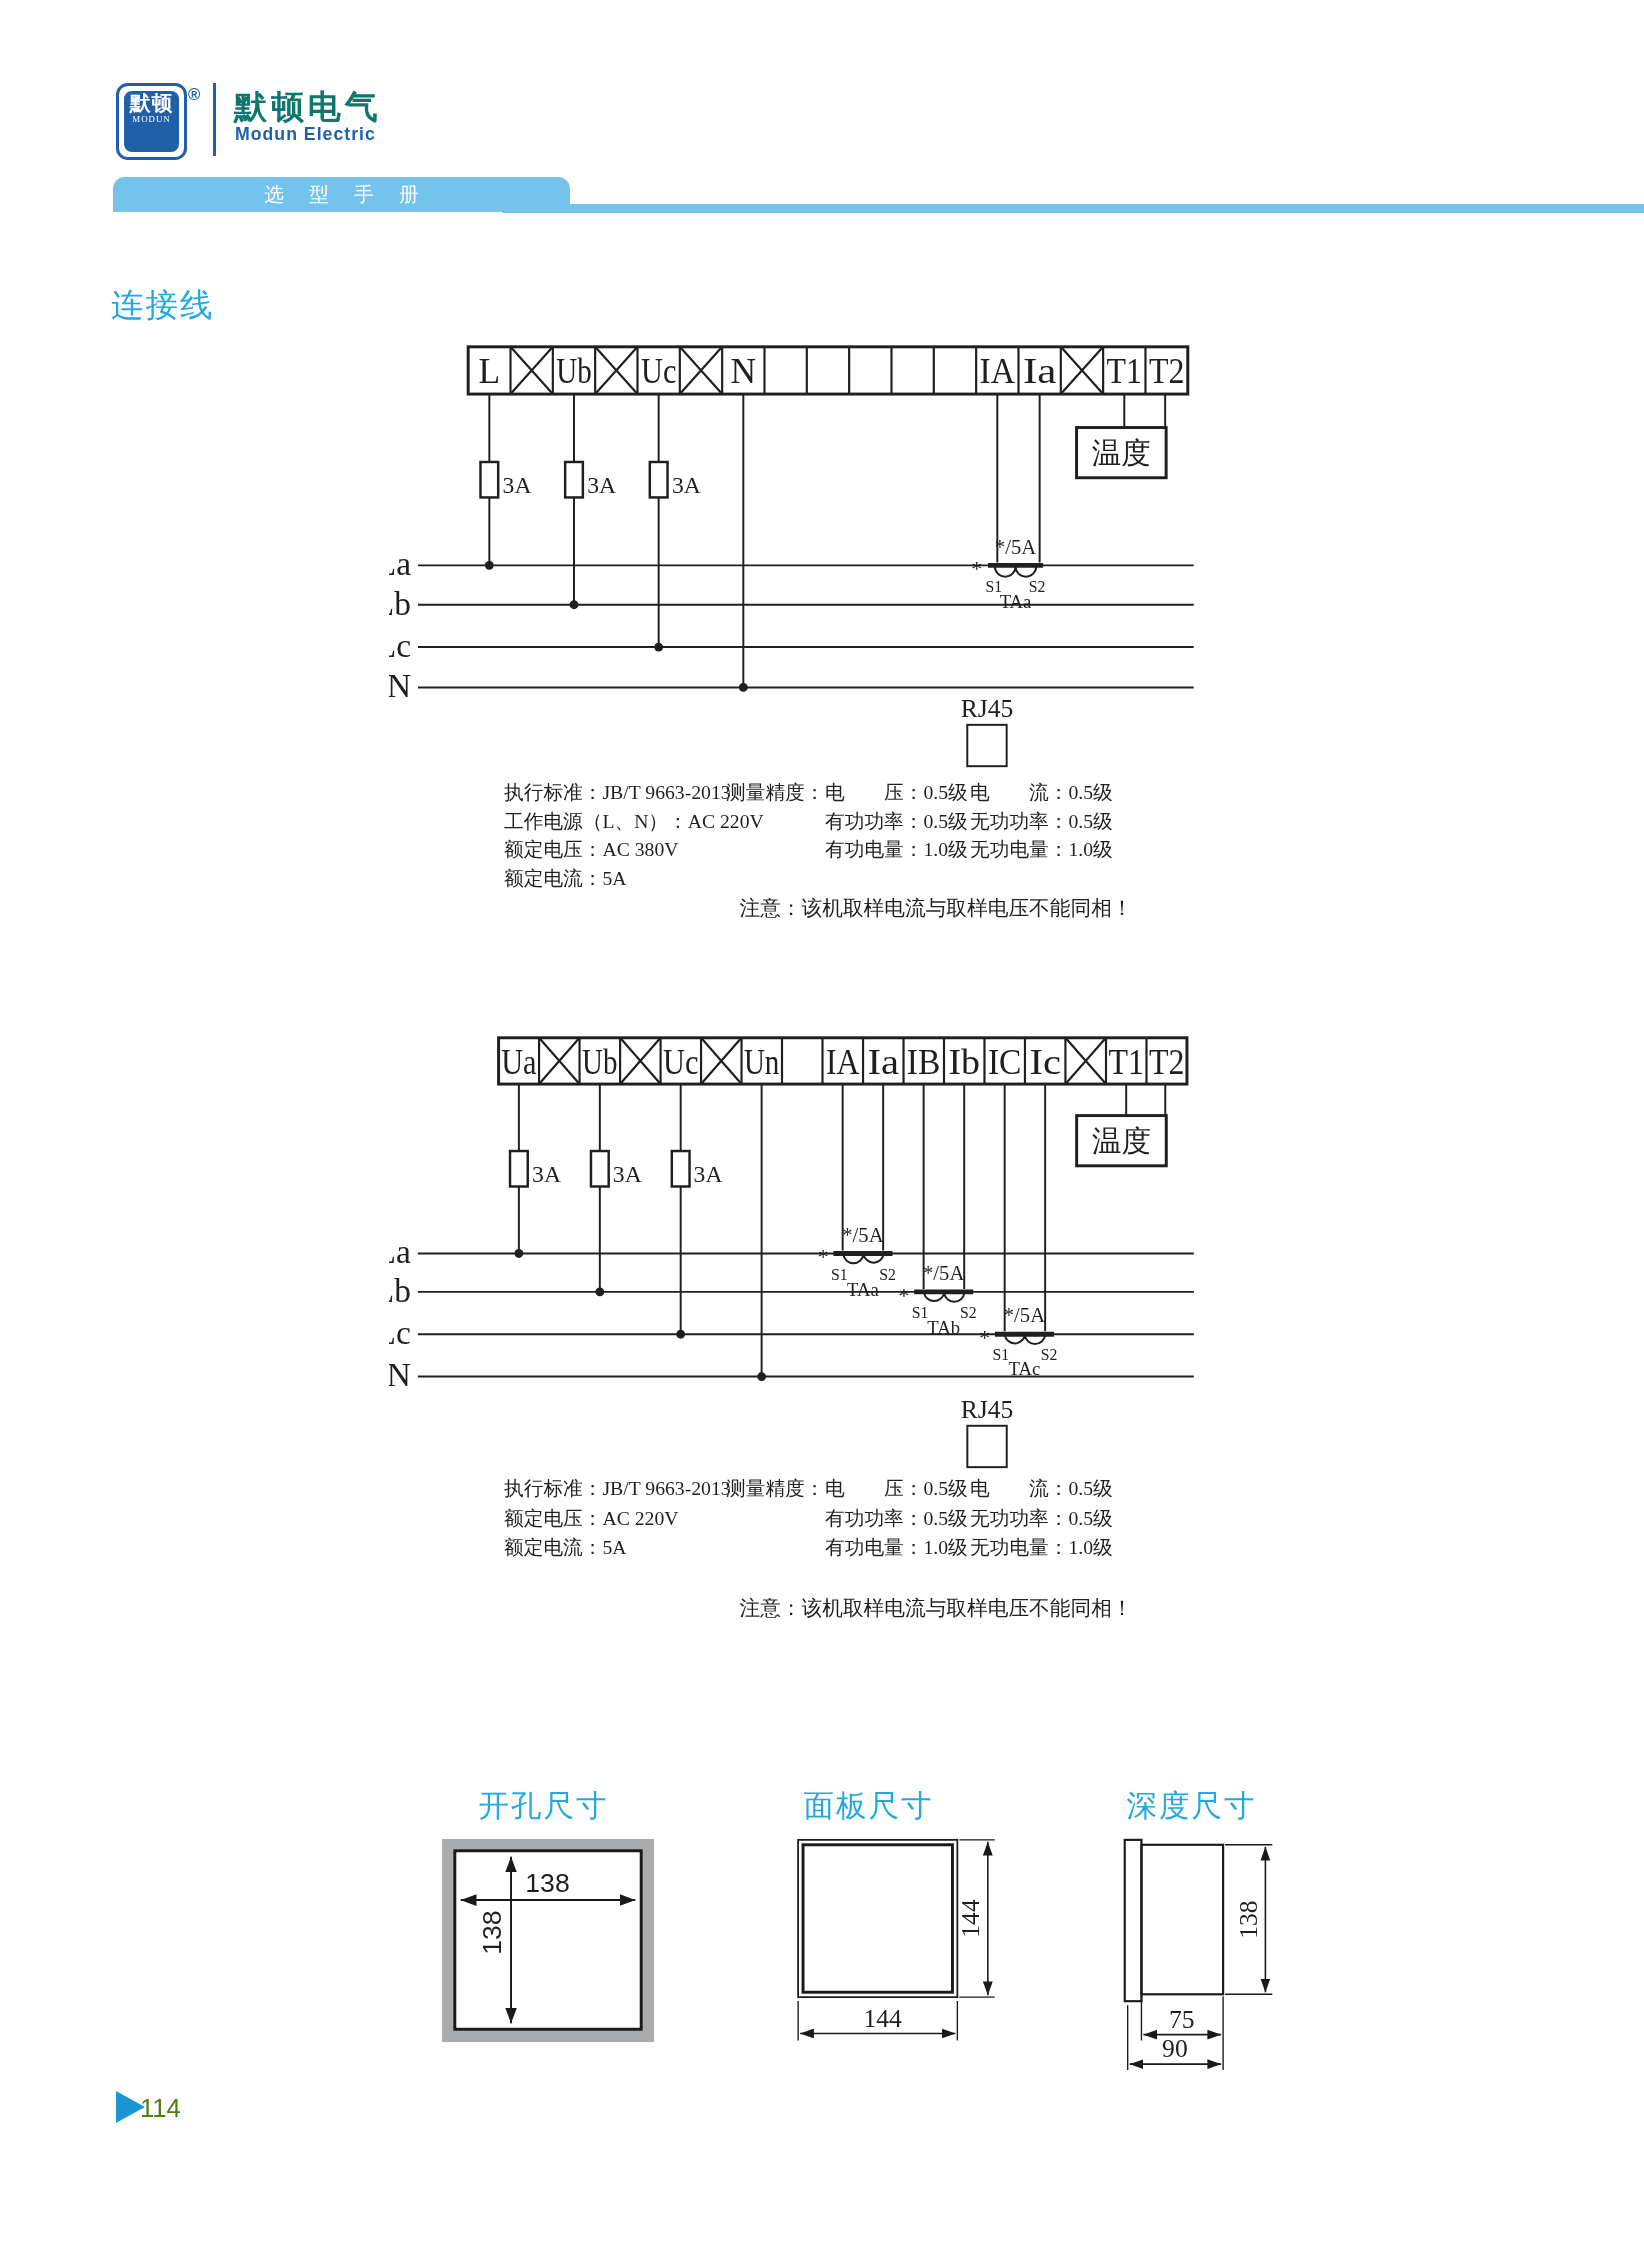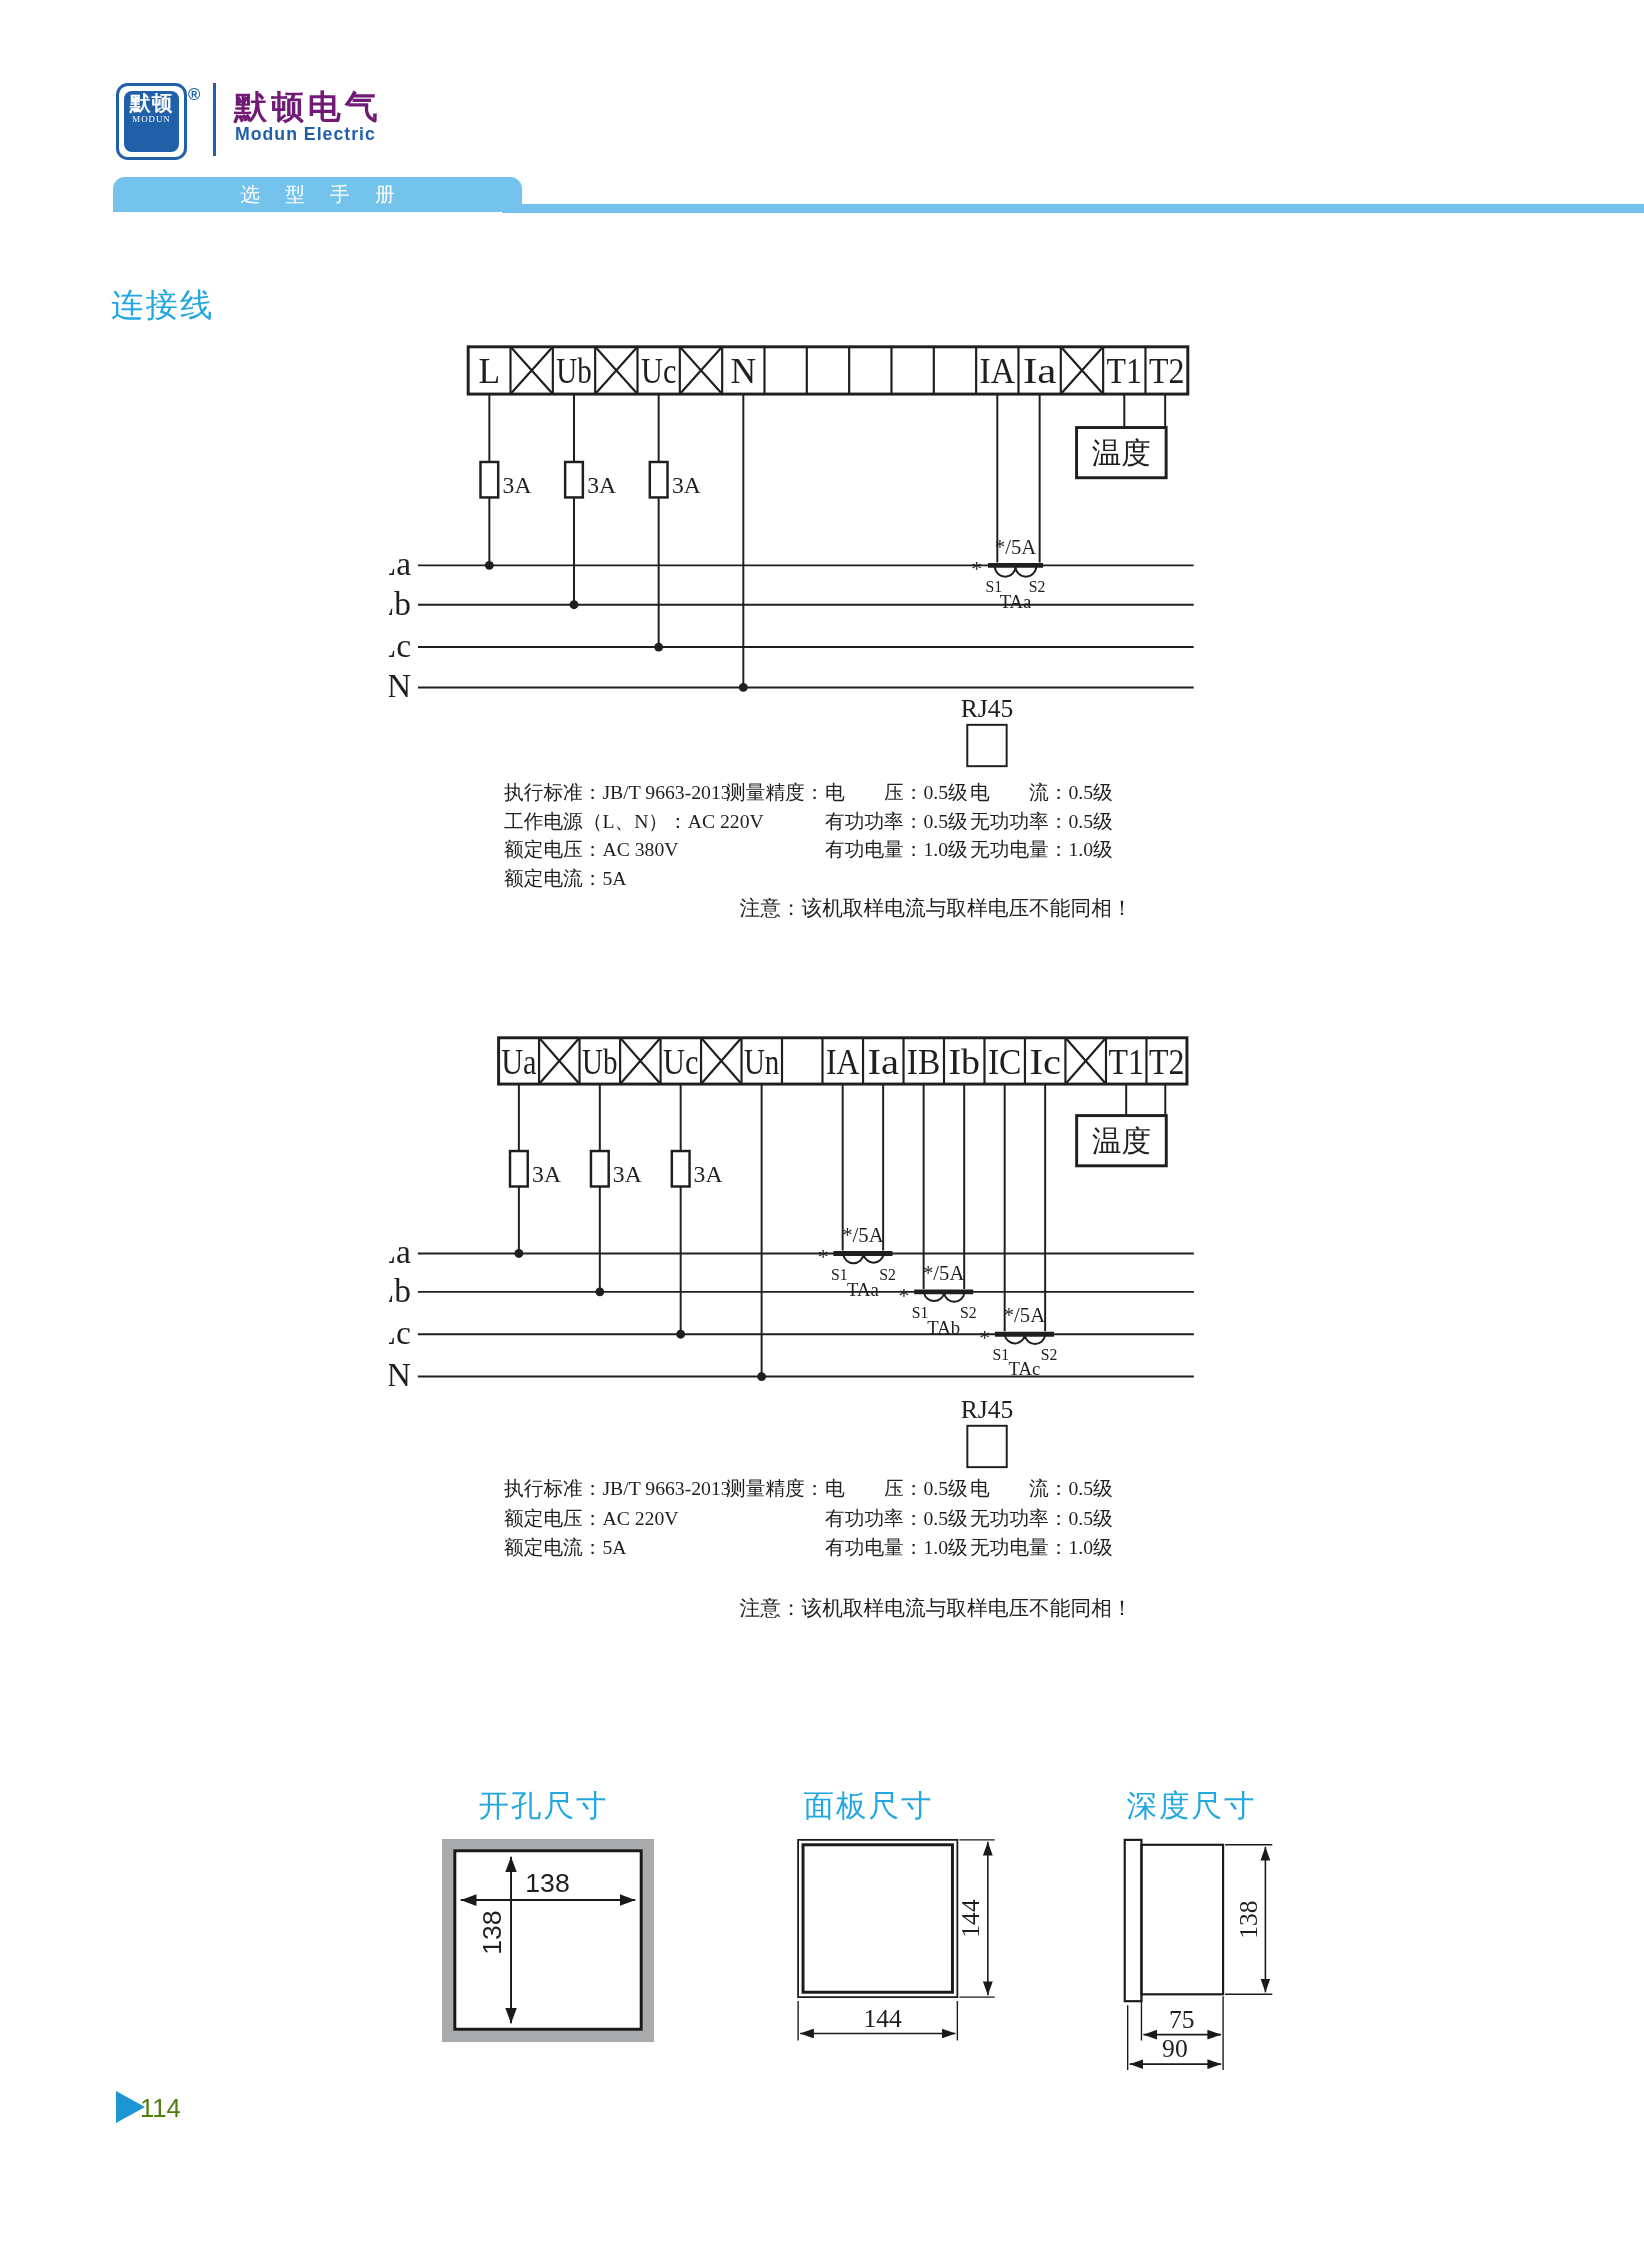--- a/index.html
+++ b/index.html
@@ -7,23 +7,23 @@
         font-family:"Liberation Sans","DejaVu Sans",sans-serif;color:#222;}
   .abs{position:absolute;}
   
   .logo-box{left:116px;top:83px;width:65px;height:71px;border:3px solid #2060a9;border-radius:11.8px;}
   .logo-fill{position:absolute;left:4.9px;top:4.9px;right:4.9px;bottom:4.9px;background:#2060a9;border-radius:7.9px;
              display:flex;flex-direction:column;align-items:center;}
   .logo-zh{color:#fff;font-size:20.7px;font-weight:bold;letter-spacing:1px;line-height:23.6px;}
   .logo-en{color:#fff;font-size:8.9px;font-family:"Liberation Serif",serif;letter-spacing:1px;line-height:10.8px;}
   .reg{left:188px;top:85px;font-size:16.7px;color:#2060a9;font-weight:bold;}
   .divider{left:213px;top:83px;width:3px;height:73px;background:#2060a9;}
-  .brand-zh{left:234px;top:85px;font-size:33px;font-weight:bold;color:#701a75;letter-spacing:3.9px;}
+  .brand-zh{left:234px;top:85px;font-size:33px;font-weight:bold;color:#0f766e;letter-spacing:3.9px;}
   .brand-en{left:235px;top:124px;font-size:17.7px;font-weight:bold;color:#2060a9;letter-spacing:1px;}
-  .band-tab{left:113px;top:177px;width:409px;height:35px;background:#74c3ec;border-radius:11.8px 11.8px 0 0;
+  .band-tab{left:113px;top:177px;width:457px;height:35px;background:#74c3ec;border-radius:11.8px 11.8px 0 0;
             display:flex;align-items:center;justify-content:center;}
   .band-text{color:#ffffff;font-size:19.7px;letter-spacing:9.9px;text-indent:9.9px;}
   .band-strip{left:502px;top:204px;width:1142px;height:8.9px;background:#74c3ec;}
   .page-title{left:111px;top:284px;font-size:32.5px;font-weight:500;color:#23a7e0;letter-spacing:2px;}
   
   svg text{font-family:"Liberation Serif","DejaVu Serif",serif;fill:#1f1f1f;}
   .tlbl{font-size:36px;}
   .plbl{font-size:34px;}
   .flbl{font-size:24px;}
   .ctr{font-size:21px;}

